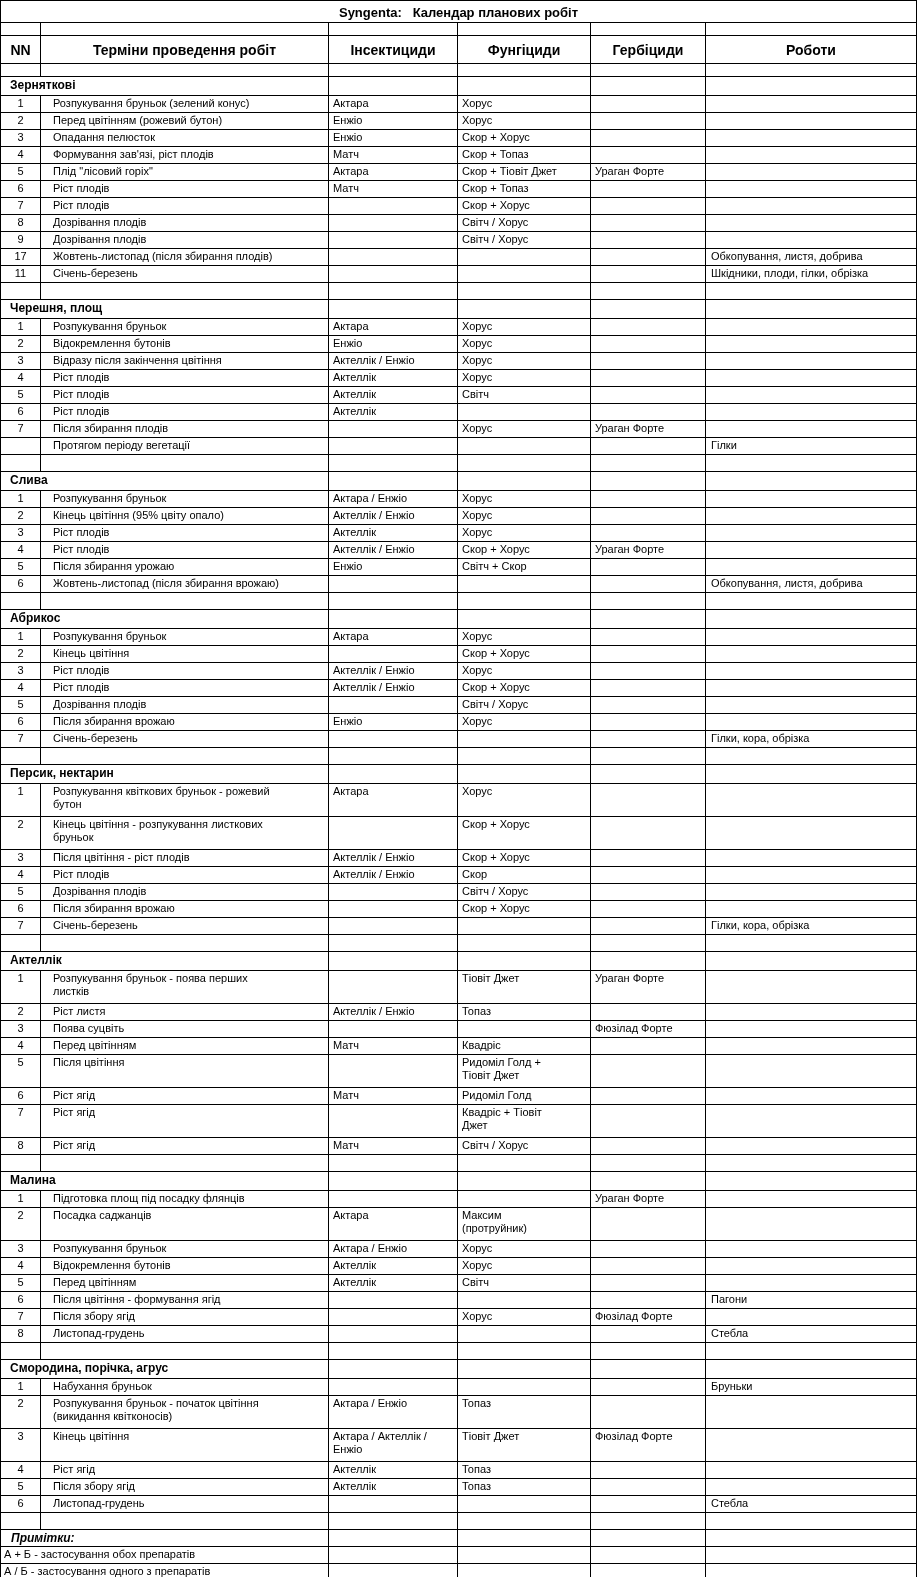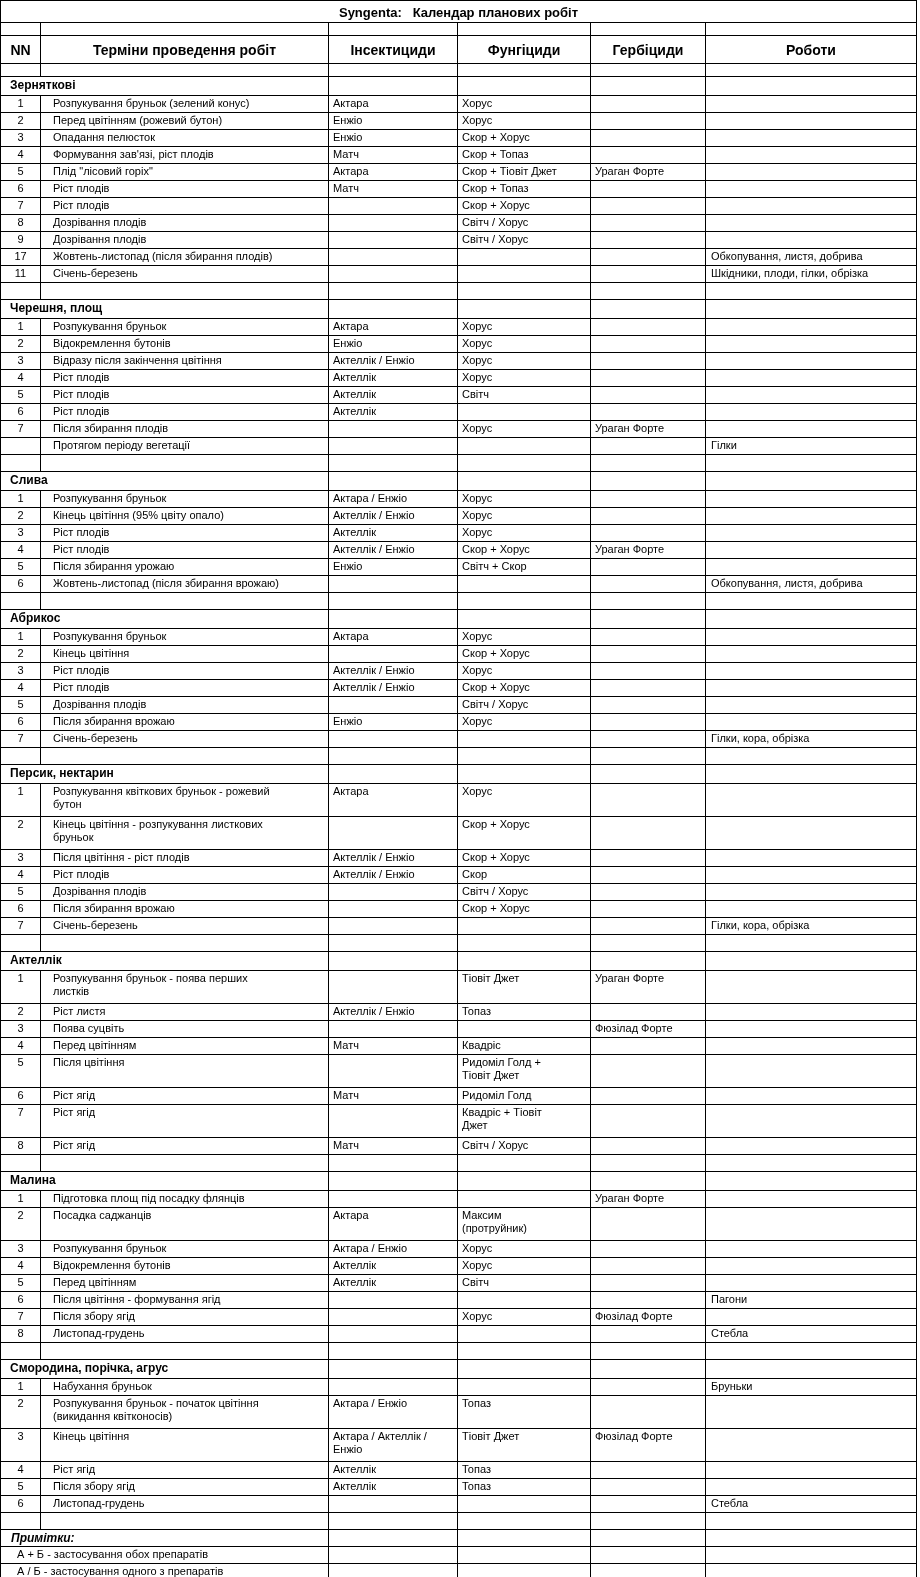--- a/index.html
+++ b/index.html
@@ -20,21 +20,21 @@
   tr.section-row { height:19px; }
   td.section-name-cell { font-weight:bold; font-size:12px; padding-left:9px; line-height:15px; }
   tr.spacer-row { height:17px; }
   tr.row-h1 { height:17px; }
   tr.row-h2 { height:33px; }
   td.cell-nn { text-align:center; padding:1px 1px 0 1px; }
   td.cell-term { padding-left:12px; }
   td.cell-works { padding-left:5px; }
   tr.note-row { height:17px; }
   td.notes-label-cell { font-weight:bold; font-style:italic; font-size:12px; padding-left:10px; line-height:15px; }
-  td.note-text-cell { padding-left:16px;margin-top:6px; }
+  td.note-text-cell { padding-left:3px;margin-top:6px; }
 </style>
 </head>
 <body>
 
 <div class="sheet">
   <table>
     <colgroup>
       <col style="width:40px">
         <col style="width:288px">
         <col style="width:129px">

